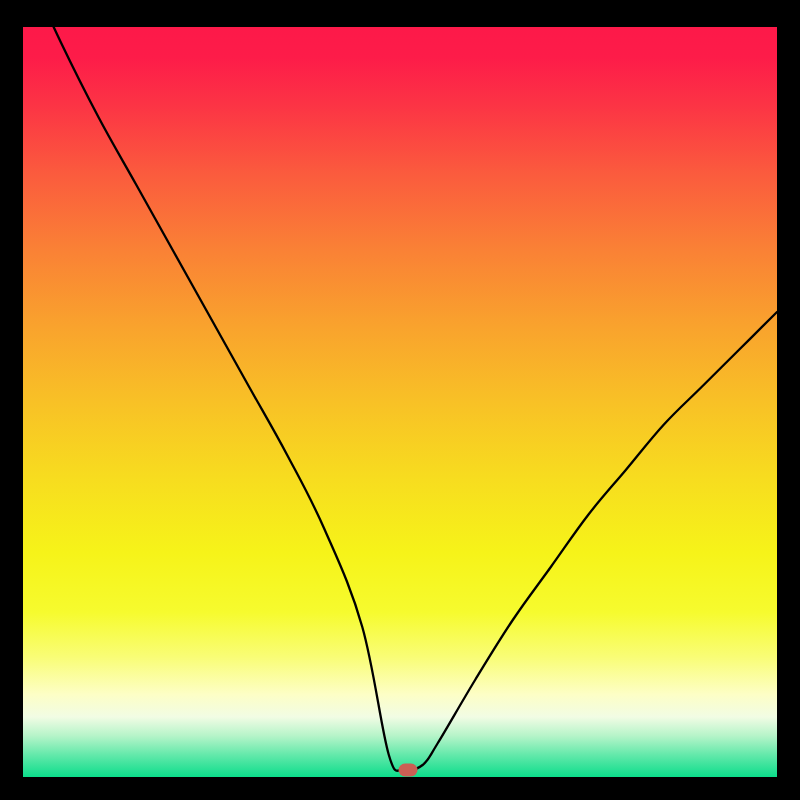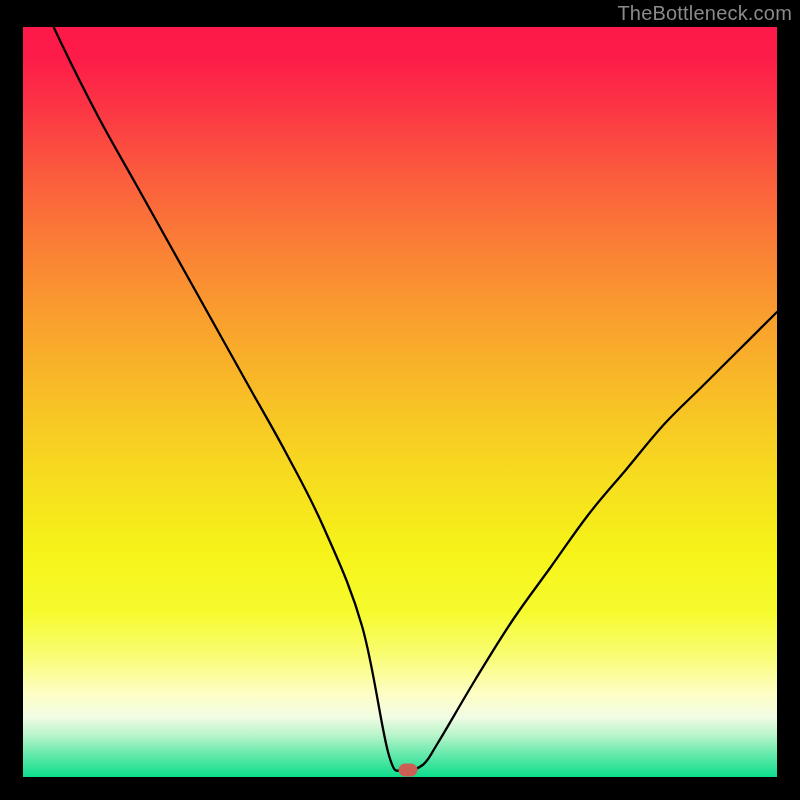--- a/index.html
+++ b/index.html
@@ -74,21 +74,20 @@
     height: 13px;
     border-radius: 7px;
     background: #cb5f54;
     transform: translate(-50%, -50%);
   }
 </style>
 </head>
 <body>
 
 <div class="frame">
-  <div class="watermark">TheBottleneck.com</div>
 
   <div class="plot">
     <div class="gradient"></div>
 
     <svg class="curve" viewBox="0 0 754 750" preserveAspectRatio="none">
       <path id="curve-path" fill="none" stroke="#000" stroke-width="2.3" stroke-linecap="round" stroke-linejoin="round" d="M 0,-67.50000000000011 C 6.7860000000000005,-52.65000000000009 24.128,-13.35000000000002 37.7,15 C 51.272000000000006,43.35000000000002 61.82800000000001,64.35 75.4,90 C 88.97200000000001,115.65 99.52799999999999,133.2 113.1,157.5 C 126.672,181.8 137.228,200.7 150.8,225 C 164.372,249.3 174.928,268.2 188.5,292.5 C 202.072,316.8 212.628,335.7 226.2,360 C 239.772,384.3 250.32799999999997,401.85 263.9,427.5 C 277.472,453.15 288.028,471.45 301.6,502.5 C 315.172,533.55 327.7638,559.5 339.3,600 C 350.8362,640.5 358.2254,701.85 365.69,727.5 C 373.1546,753.15 374.6626,740.61 380.77,742.5 C 386.87739999999997,744.39 393.5126,742.725 399.62,738 C 405.7274,733.275 405.19960000000003,731.64 414.70000000000005,716.25 C 424.20040000000006,700.86 438.828,674.775 452.4,652.5 C 465.972,630.225 476.528,612.75 490.1,592.5 C 503.672,572.25 514.228,558.9 527.8,540 C 541.372,521.1 551.928,505.05 565.5,487.5 C 579.072,469.95 589.628,458.7 603.2,442.5 C 616.772,426.3 627.328,412.35 640.9,397.5 C 654.472,382.65 665.028,373.5 678.6,360 C 692.172,346.5 702.728,336.00000000000006 716.3,322.50000000000006 C 729.872,309.00000000000006 747.2139999999999,291.75 754,285"></path>
     </svg>
 
     <div id="marker" class="marker" style="left: 384.54px; top: 742.5px; background: rgb(203, 95, 84);"></div>
   </div>

